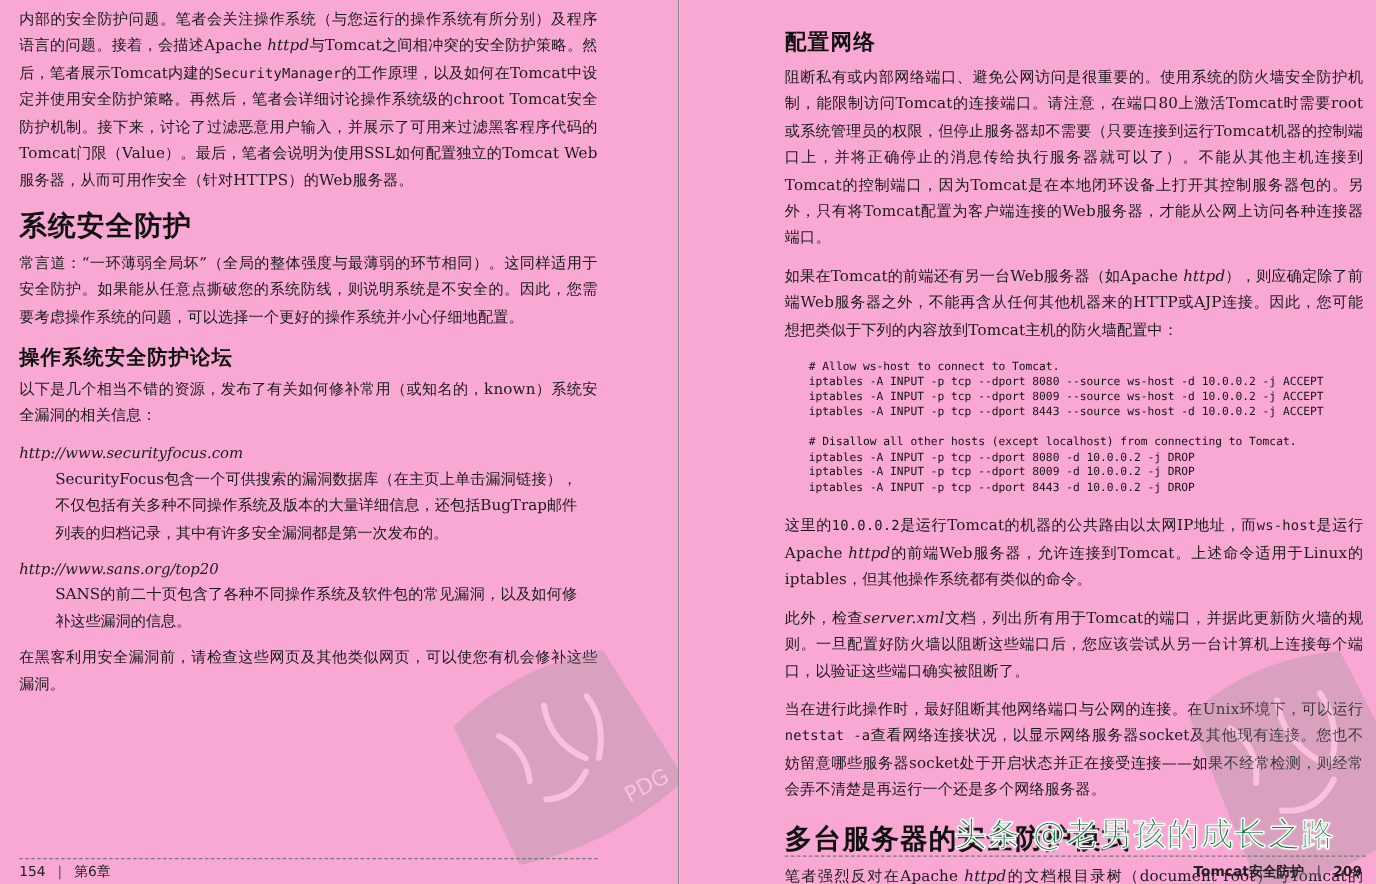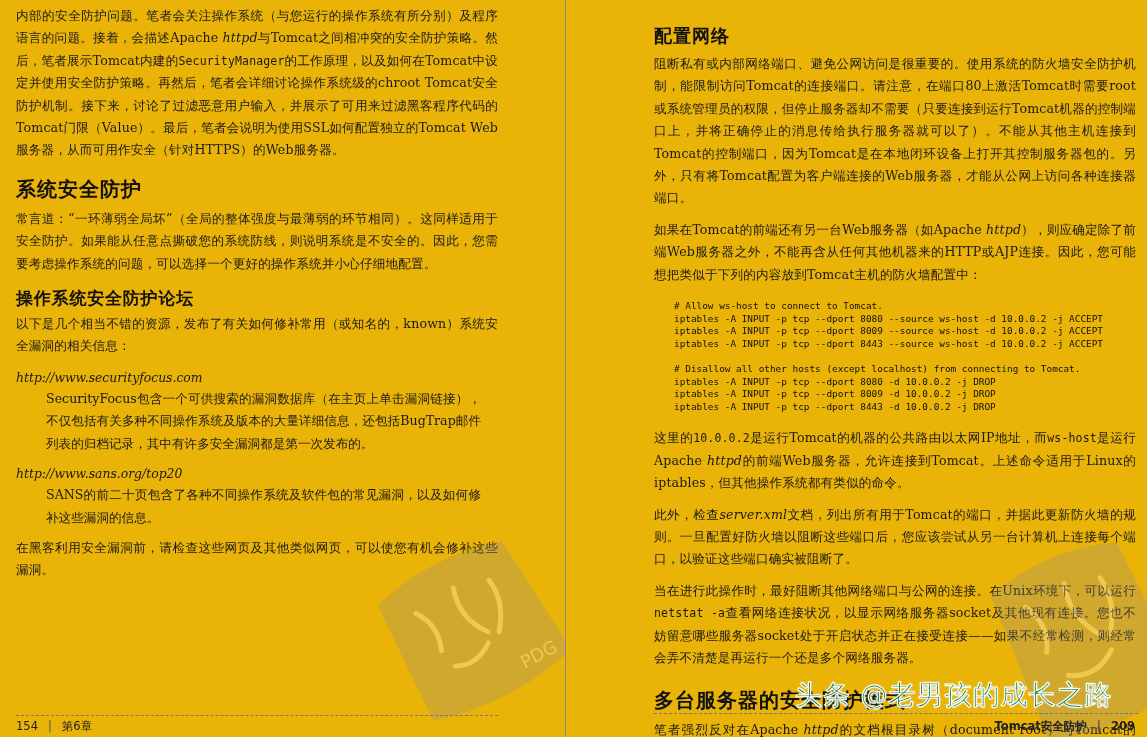--- a/index.html
+++ b/index.html
@@ -1,31 +1,31 @@
 <!DOCTYPE html>
 <html><head>
 <meta charset="utf-8">
 <style>
   html, body { margin:0; padding:0; }
   body {
     width:1147px; height:737px; overflow:hidden; background:#ffffff;
     position:relative; color:#1a1a1a;
     font-family:"DejaVu Serif","Liberation Serif",serif;
   }
-  .page { position:absolute; top:0; height:737px; overflow:hidden; background:#eab308; }
+  .page { position:absolute; top:0; height:737px; overflow:hidden; background:#f9a8d4; }
   .page-left { left:0; width:565px; }
   .page-right { left:566px; width:581px; }
   .divider { position:absolute; left:565px; top:0; width:1px; height:737px; background:#8a8a8a; }
 
   .content { position:absolute; }
   .page-left .content { left:16px; top:5px; width:482px; }
   .page-right .content { left:88px; top:5px; width:482px; }
 
   p.body { margin:0 0 9px 0; font-size:12.6px; line-height:22.4px; letter-spacing:0.15px; text-align:justify; }
-  h2.sec { margin:12px 0 4px 0; font-family:"DejaVu Sans","Liberation Sans",sans-serif; font-weight:bold; font-size:20px; line-height:30px; letter-spacing:1px; color:#111; }
+  h2.sec { margin:12px 0 4px 0; font-family:"DejaVu Sans","Liberation Sans",sans-serif; font-weight:bold; font-size:23px; line-height:30px; letter-spacing:1px; color:#111; }
   h3.sub { margin:10px 0 2px 0; font-family:"DejaVu Sans","Liberation Sans",sans-serif; font-weight:bold; font-size:17px; line-height:26px; letter-spacing:0.8px; color:#111; }
   .page-right h2.top { margin:16px 0 2px 0; font-size:18px; }
   .url { margin:8px 0 0 0; font-style:italic; font-size:12.4px; line-height:21px; }
   .indent { margin:0 17px 4px 30px; font-size:12.6px; line-height:22.4px; text-align:justify; }
   .mono { font-family:"DejaVu Sans Mono","Liberation Mono",monospace; font-size:11.5px; }
   .it { font-style:italic; }
 
   pre.code {
     margin:14px 0 14px 20px; font-family:"DejaVu Sans Mono","Liberation Mono",monospace;
     font-size:9.4px; line-height:12.6px; color:#111; white-space:pre;

